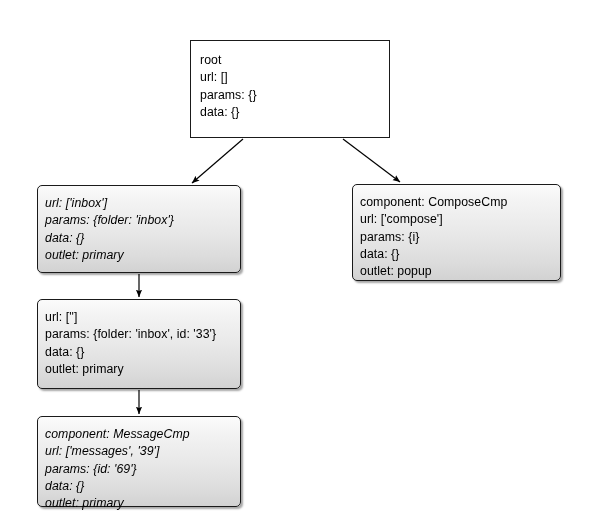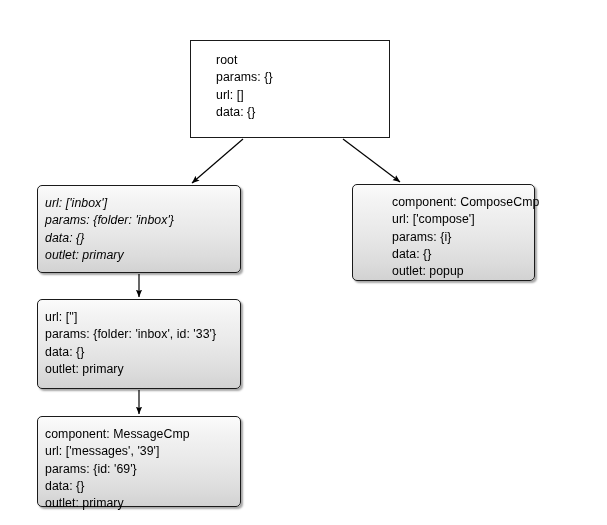--- a/index.html
+++ b/index.html
@@ -71,58 +71,58 @@
       <marker id="arrowhead" markerWidth="9" markerHeight="9" refX="7.4" refY="3.1" orient="auto" markerUnits="userSpaceOnUse">
         <path d="M0,0 L7.6,3.1 L0,6.2 L1.5,3.1 Z" fill="#000000"></path>
       </marker>
     </defs>
     <line x1="243" y1="139" x2="192" y2="183" stroke="#000000" stroke-width="1.2" marker-end="url(#arrowhead)"></line>
     <line x1="343" y1="139" x2="400" y2="182" stroke="#000000" stroke-width="1.2" marker-end="url(#arrowhead)"></line>
     <line x1="139" y1="274" x2="139" y2="297" stroke="#000000" stroke-width="1.2" marker-end="url(#arrowhead)"></line>
     <line x1="139" y1="390" x2="139" y2="414" stroke="#000000" stroke-width="1.2" marker-end="url(#arrowhead)"></line>
   </svg>
 
-  <div class="node root-node" style="left:190px; top:40px; width:200px; height:98px;padding-left:16px;">
+  <div class="node root-node" style="left:190px; top:40px; width:200px; height:98px;">
     <div class="lines">
       <div class="line">root</div>
+      <div class="line">url: []</div>
       <div class="line">params: {}</div>
-      <div class="line">url: []</div>
       <div class="line">data: {}</div>
     </div>
   </div>
 
   <div class="node gray-node" style="left:37px; top:185px; width:204px; height:88px;font-style:italic;">
     <div class="lines">
       <div class="line">url: ['inbox']</div>
       <div class="line">params: {folder: 'inbox'}</div>
       <div class="line">data: {}</div>
       <div class="line">outlet: primary</div>
     </div>
   </div>
 
-  <div class="node gray-node" style="left:352px; top:184px; width:183px; height:97px;padding-left:32px;">
+  <div class="node gray-node" style="left:352px; top:184px; width:209px; height:97px;">
     <div class="lines">
       <div class="line">component: ComposeCmp</div>
       <div class="line">url: ['compose']</div>
       <div class="line">params: {i}</div>
       <div class="line">data: {}</div>
       <div class="line">outlet: popup</div>
     </div>
   </div>
 
   <div class="node gray-node" style="left:37px; top:299px; width:204px; height:90px;">
     <div class="lines">
       <div class="line">url: ['']</div>
       <div class="line">params: {folder: 'inbox', id: '33'}</div>
       <div class="line">data: {}</div>
       <div class="line">outlet: primary</div>
     </div>
   </div>
 
-  <div class="node gray-node" style="left:37px; top:416px; width:204px; height:91px;">
+  <div class="node gray-node" style="left:37px; top:416px; width:204px; height:91px;font-style:italic;">
     <div class="lines">
       <div class="line">component: MessageCmp</div>
       <div class="line">url: ['messages', '39']</div>
       <div class="line">params: {id: '69'}</div>
       <div class="line">data: {}</div>
       <div class="line">outlet: primary</div>
     </div>
   </div>
 
 </div>

